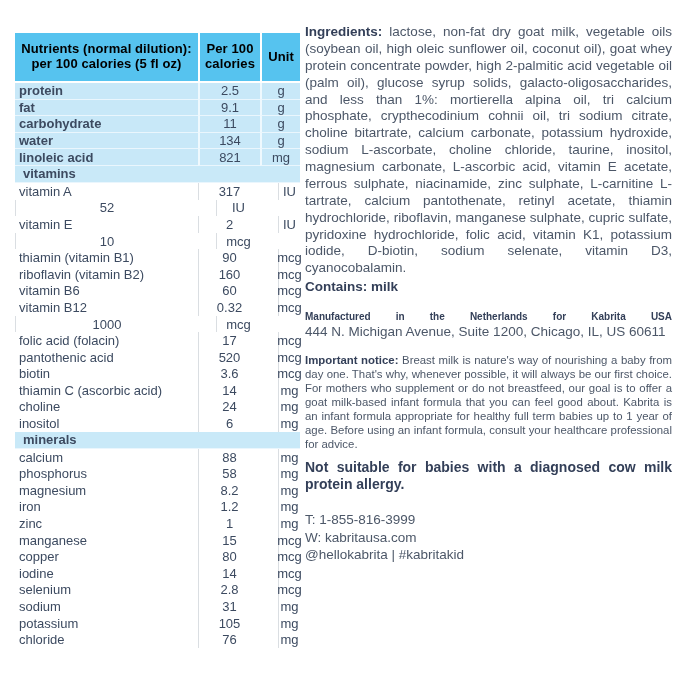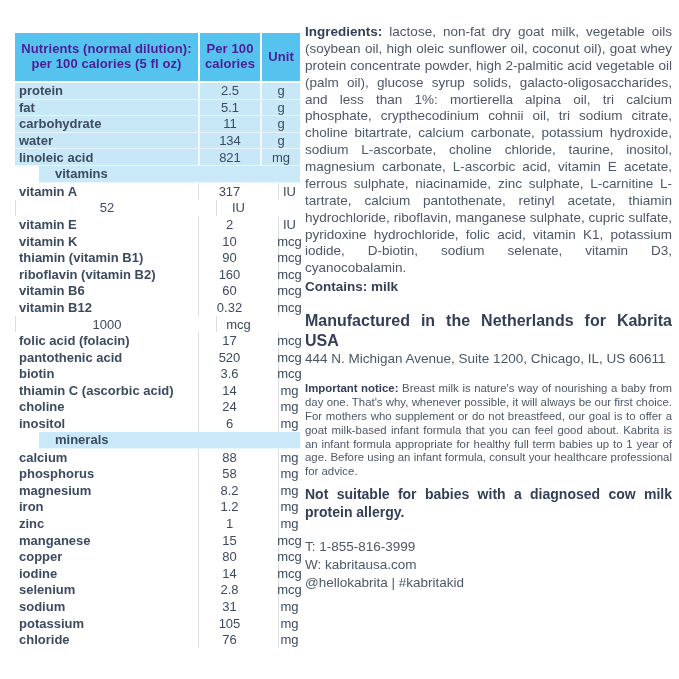--- a/index.html
+++ b/index.html
@@ -13,57 +13,57 @@
   
   .ntable {
     position: absolute; left: 15px; top: 33px; width: 285px;
     font-size: 13px; color: #3C4A60;
   }
   .thead {
     display: grid; grid-template-columns: 183px 62px 40px;
     height: 48px; margin-bottom: 2px;
   }
   .th {
-    background: #56C3EF; color: #4c1d95; font-weight: bold;
+    background: #56C3EF; color: #000000; font-weight: bold;
     display: flex; flex-direction: column; align-items: center; justify-content: center;
     text-align: center; font-size: 13px; line-height: 1.15; letter-spacing: .1px;
   }
   .th + .th { border-left: 2px solid #ffffff; }
   .tbody { width: 100%; }
   .tr {
     display: grid; grid-template-columns: 183px 62px 40px;
     height: 16.6px; align-items: center;
   }
-  .tr .c-label { padding-left: 4px; text-align: left; white-space: nowrap; font-weight: bold; }
+  .tr .c-label { padding-left: 4px; text-align: left; white-space: nowrap; }
   .tr .c-val   { text-align: center; }
   .tr .c-unit  { text-align: center; }
   .tr.macro > div { background: #C8E8F8; border-bottom: 1.5px solid #EAF6FD; height: 100%; display: flex; align-items: center; }
   .tr.macro .c-label { font-weight: bold; }
   .tr.macro .c-val, .tr.macro .c-unit { justify-content: center; }
   .tr.macro .c-val { border-left: 2px solid #EFF9FE; }
   .tr.macro .c-unit { border-left: 2px solid #EFF9FE; }
   .tr.section {
     display: flex; align-items: center; height: 17px;
     background: #C9E9F8; border-bottom: 1.5px solid #EAF6FD;
-    font-weight: bold; padding-left: 16px; margin-left: 24px;
+    font-weight: bold; padding-left: 8px;
   }
   .tr.normal .c-val  { border-left: 1px solid #DADEE2; height: 100%; display: flex; align-items: center; justify-content: center; }
   .tr.normal .c-unit { border-left: 1px solid #DADEE2; height: 100%; display: flex; align-items: center; justify-content: center; margin-left: 18px; }
 
   
   .rightcol {
     position: absolute; left: 305px; top: 24px; width: 367px;
     color: #4C5768; font-size: 13.5px; line-height: 1.25;
   }
   .rightcol b, .rightcol .bold { color: #333F58; }
   .p-just { text-align: justify; }
   .p-ingredients { margin-bottom: 2px; }
   .p-contains { font-weight: bold; color: #333F58; margin-bottom: 15px; }
   .p-manufactured {
-    font-weight: bold; color: #333F58; font-size: 16px;
+    font-weight: bold; color: #333F58; font-size: 10px;
     text-align: justify; text-align-last: justify;
   }
   .p-address { margin-bottom: 14px; }
   .p-notice { font-size: 11.4px; line-height: 1.22; text-align: justify; margin-bottom: 7px; }
   .p-notsuitable {
     font-weight: bold; color: #333F58; font-size: 14px;
     text-align: justify; margin-bottom: 17px;
   }
   .p-contact { line-height: 1.32; }
 </style>
@@ -83,21 +83,21 @@
     <div class="th">Unit</div>
   </div>
   <div class="tbody">
       <div class="tr macro">
         <div class="c-label">protein</div>
         <div class="c-val">2.5</div>
         <div class="c-unit">g</div>
       </div>
       <div class="tr macro">
         <div class="c-label">fat</div>
-        <div class="c-val">5.1</div>
+        <div class="c-val">9.1</div>
         <div class="c-unit">g</div>
       </div>
       <div class="tr macro">
         <div class="c-label">carbohydrate</div>
         <div class="c-val">11</div>
         <div class="c-unit">g</div>
       </div>
       <div class="tr macro">
         <div class="c-label">water</div>
         <div class="c-val">134</div>
@@ -117,21 +117,20 @@
       <div class="tr normal">
         <div class="c-val">52</div>
         <div class="c-unit">IU</div>
       </div>
       <div class="tr normal">
         <div class="c-label">vitamin E</div>
         <div class="c-val">2</div>
         <div class="c-unit">IU</div>
       </div>
       <div class="tr normal">
-        <div class="c-label">vitamin K</div>
         <div class="c-val">10</div>
         <div class="c-unit">mcg</div>
       </div>
       <div class="tr normal">
         <div class="c-label">thiamin (vitamin B1)</div>
         <div class="c-val">90</div>
         <div class="c-unit">mcg</div>
       </div>
       <div class="tr normal">
         <div class="c-label">riboflavin (vitamin B2)</div>

